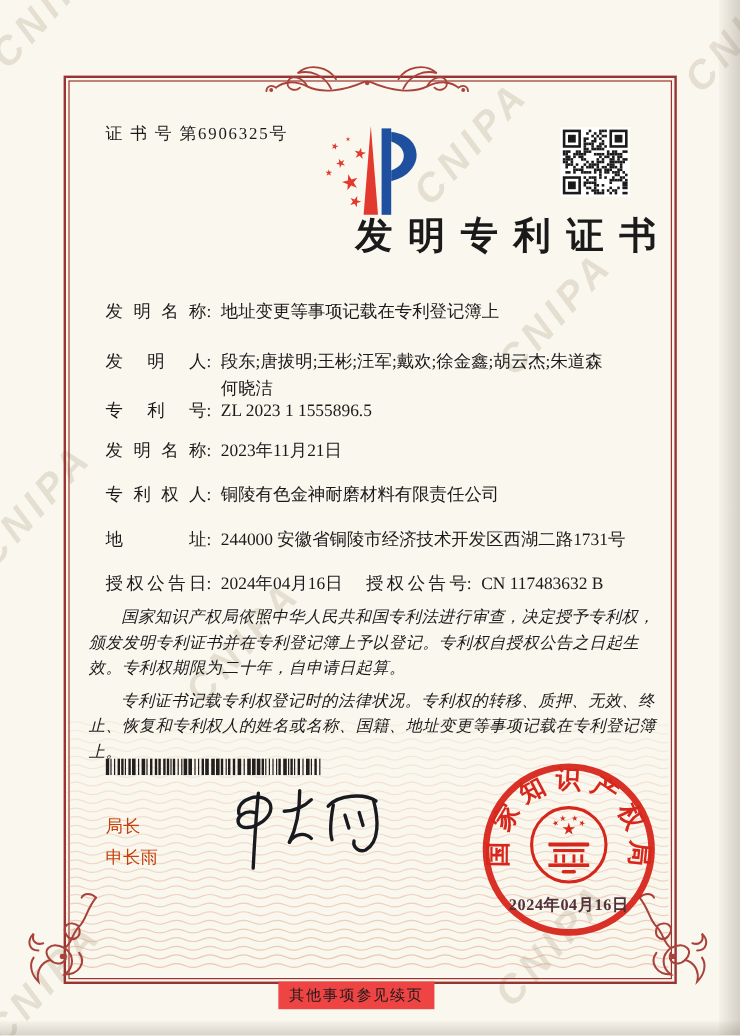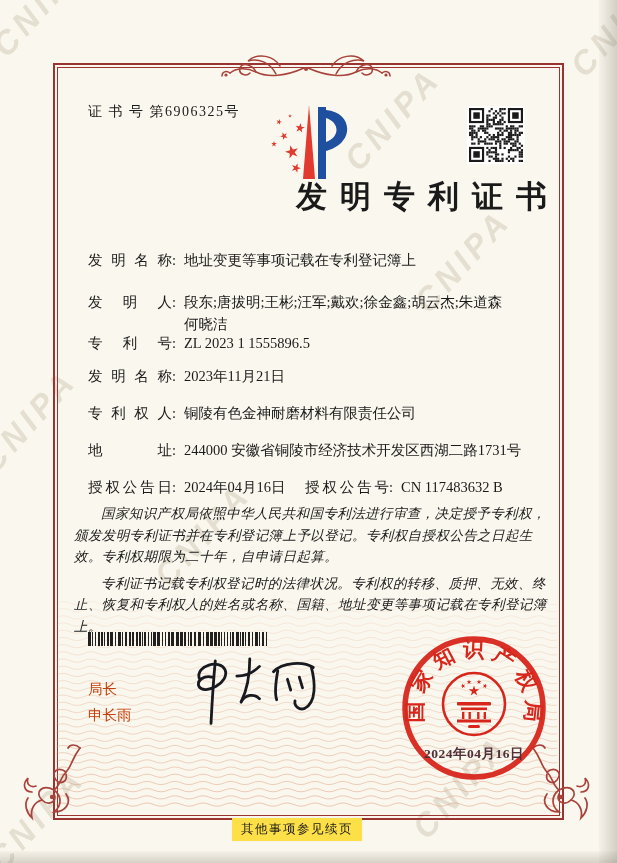--- a/index.html
+++ b/index.html
@@ -29,21 +29,21 @@
   
   .legal{position:absolute;left:70px;top:503px;width:478px;font-size:13.5px;
          line-height:21.5px;font-style:italic;letter-spacing:0.4px;}
   .legal p{margin:0 0 5px 4px;text-indent:2em;}
   
   .director{position:absolute;left:88px;top:676px;
             font-family:"Liberation Sans","DejaVu Sans",sans-serif;
             font-size:14.5px;line-height:26px;color:#c2410c;}
   
   .page-info{position:absolute;left:53px;top:824px;width:507px;text-align:center;font-size:11px;}
-  .cont-box{position:absolute;left:232px;top:818px;width:130px;height:23px;background:#fde047;
+  .cont-box{position:absolute;left:232px;top:818px;width:130px;height:23px;background:#ef4444;
             text-align:center;line-height:23px;font-size:12.5px;letter-spacing:1.5px;
             box-shadow:0 0 2px rgba(0,0,0,0.06);}
   
   .edge-r{position:absolute;left:599px;top:0;width:18px;height:863px;
           background:linear-gradient(to right,rgba(120,112,98,0.04),rgba(110,104,92,0.28));}
   .edge-b{position:absolute;left:0;top:851px;width:617px;height:12px;
           background:linear-gradient(to bottom,rgba(120,112,98,0.04),rgba(110,104,92,0.26));}
   svg{display:block;}
 </style>
 </head>

